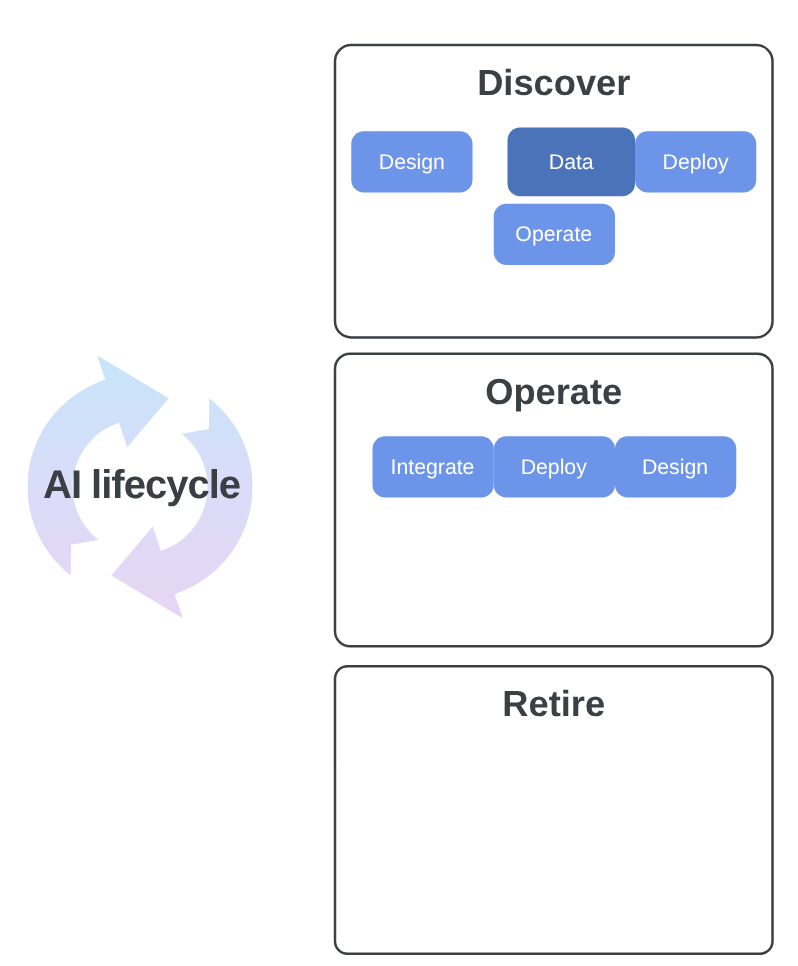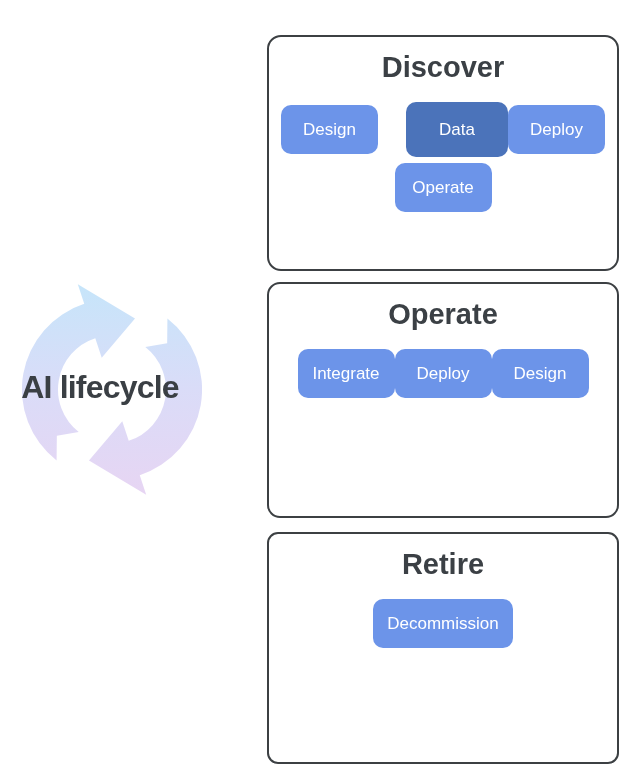--- a/index.html
+++ b/index.html
@@ -17,21 +17,21 @@
   *{margin:0;padding:0;box-sizing:border-box;}
   html,body{background:var(--background);}
   body{font-family:"Liberation Sans","DejaVu Sans",sans-serif;}
   .diagram{position:relative;width:638px;height:773px;background:var(--background);overflow:hidden;}
 
   
   .lifecycle{position:absolute;left:0;top:0;width:220px;height:773px;}
   .cycle-svg{position:absolute;left:22px;top:284px;width:180px;height:211px;}
   .lifecycle-label{
     position:absolute;left:8px;top:371px;width:184px;
-    text-align:center;font-size:32px;font-weight:700;letter-spacing:-0.8px;
+    text-align:right;font-size:32px;font-weight:700;letter-spacing:-0.8px;
     color:var(--label-text);line-height:32px;white-space:nowrap;
   }
 
   
   .card{
     position:absolute;left:267px;width:352px;
     border:2.5px solid var(--card-border);border-radius:14px;
     background:var(--background);
     display:flex;flex-direction:column;align-items:center;
     padding-top:12px;
@@ -96,18 +96,15 @@
     <h2 class="card-title">Operate</h2>
     <div class="chip-row">
       <button class="chip">Integrate</button>
       <button class="chip">Deploy</button>
       <button class="chip">Design</button>
     </div>
   </section>
 
   <section class="card card-retire">
     <h2 class="card-title">Retire</h2>
-    <div class="chip-row">
-      <button class="chip">Decommission</button>
-    </div>
   </section>
 
 </div>
 
 </body></html>

